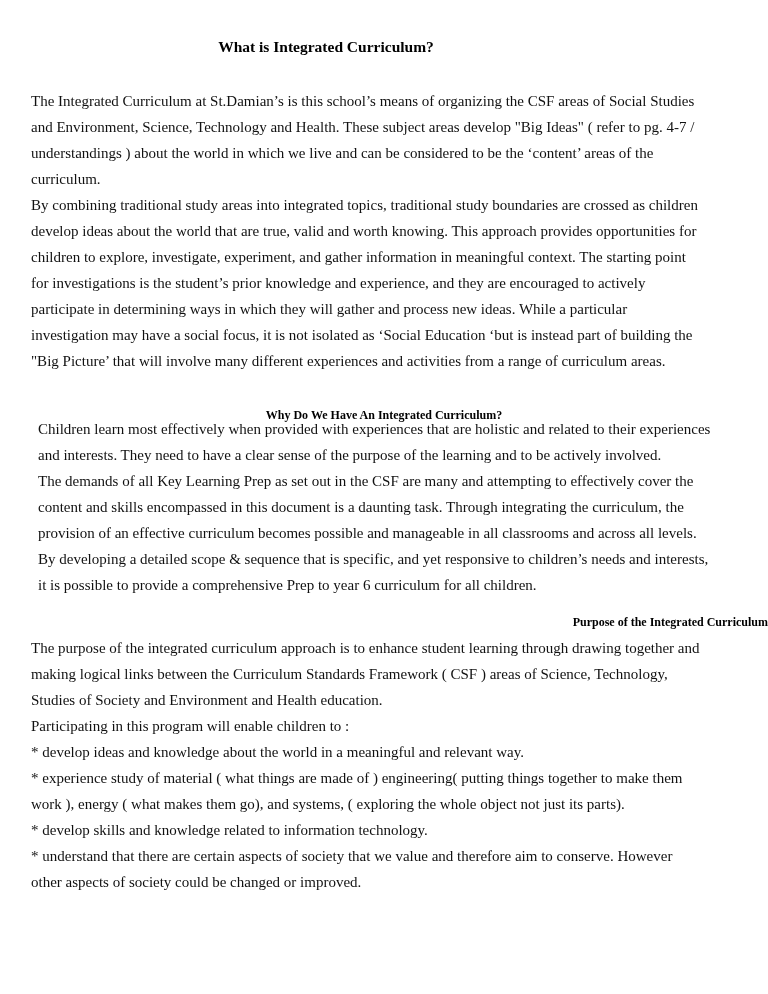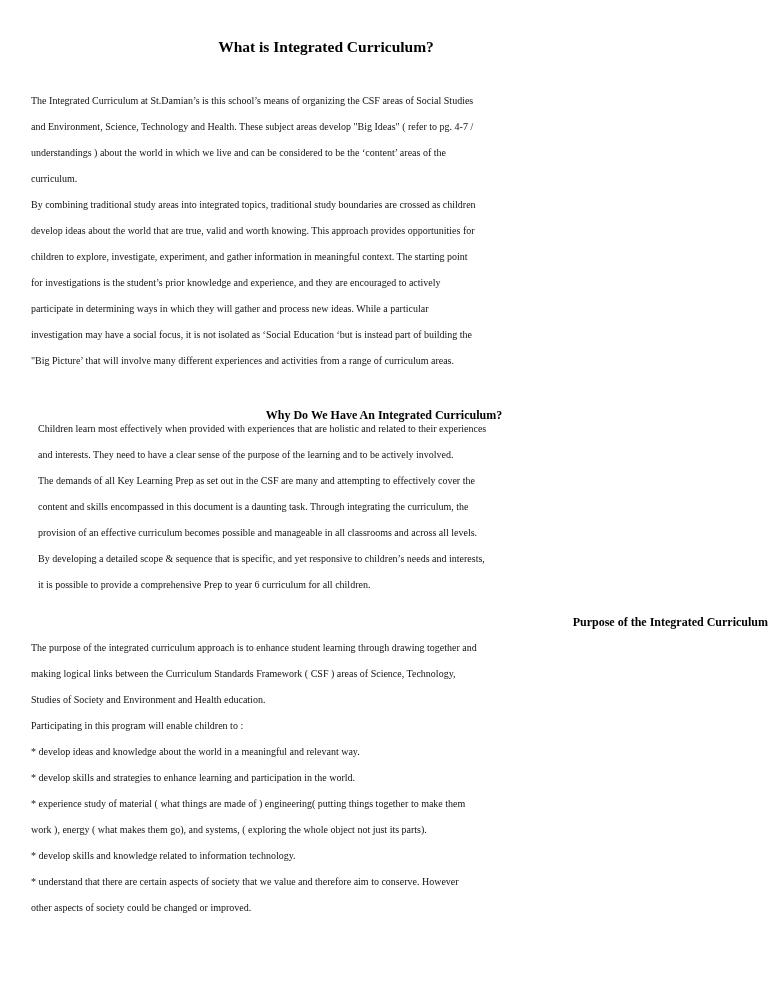--- a/index.html
+++ b/index.html
@@ -43,21 +43,21 @@
       line-height: 20px;
       white-space: nowrap;
     }
     .block {
       position: absolute;
       left: 31px;
       width: 720px;
     }
     .line {
       display: block;
-      font-size: 10px;
+      font-size: 15px;
       height: 26px;
       line-height: 26px;
       white-space: nowrap;
       color: #111111;
     }
     #block1 { top: 88px; }
     #heading2 { top: 405px; }
     #block2 { top: 416px; margin-left: 7px; }
     #heading3 { top: 612px; text-align: right; }
     #block3 { top: 635px; }
@@ -96,21 +96,20 @@
   </div>
 
   <div class="heading" id="heading3">Purpose of the Integrated Curriculum</div>
 
   <div class="block" id="block3">
     <span class="line">The purpose of the integrated curriculum approach is to enhance student learning through drawing together and</span>
     <span class="line">making logical links between the Curriculum Standards Framework ( CSF ) areas of Science, Technology,</span>
     <span class="line">Studies of Society and Environment and Health education.</span>
     <span class="line">Participating in this program will enable children to :</span>
     <span class="line">* develop ideas and knowledge about the world in a meaningful and relevant way.</span>
-    <span class="line">* develop skills and strategies to enhance learning and participation in the world.</span>
     <span class="line">* experience study of material ( what things are made of ) engineering( putting things together to make them</span>
     <span class="line">work ), energy ( what makes them go), and systems, ( exploring the whole object not just its parts).</span>
     <span class="line">* develop skills and knowledge related to information technology.</span>
     <span class="line">* understand that there are certain aspects of society that we value and therefore aim to conserve. However</span>
     <span class="line">other aspects of society could be changed or improved.</span>
   </div>
 
 </div>
 
 </body></html>

